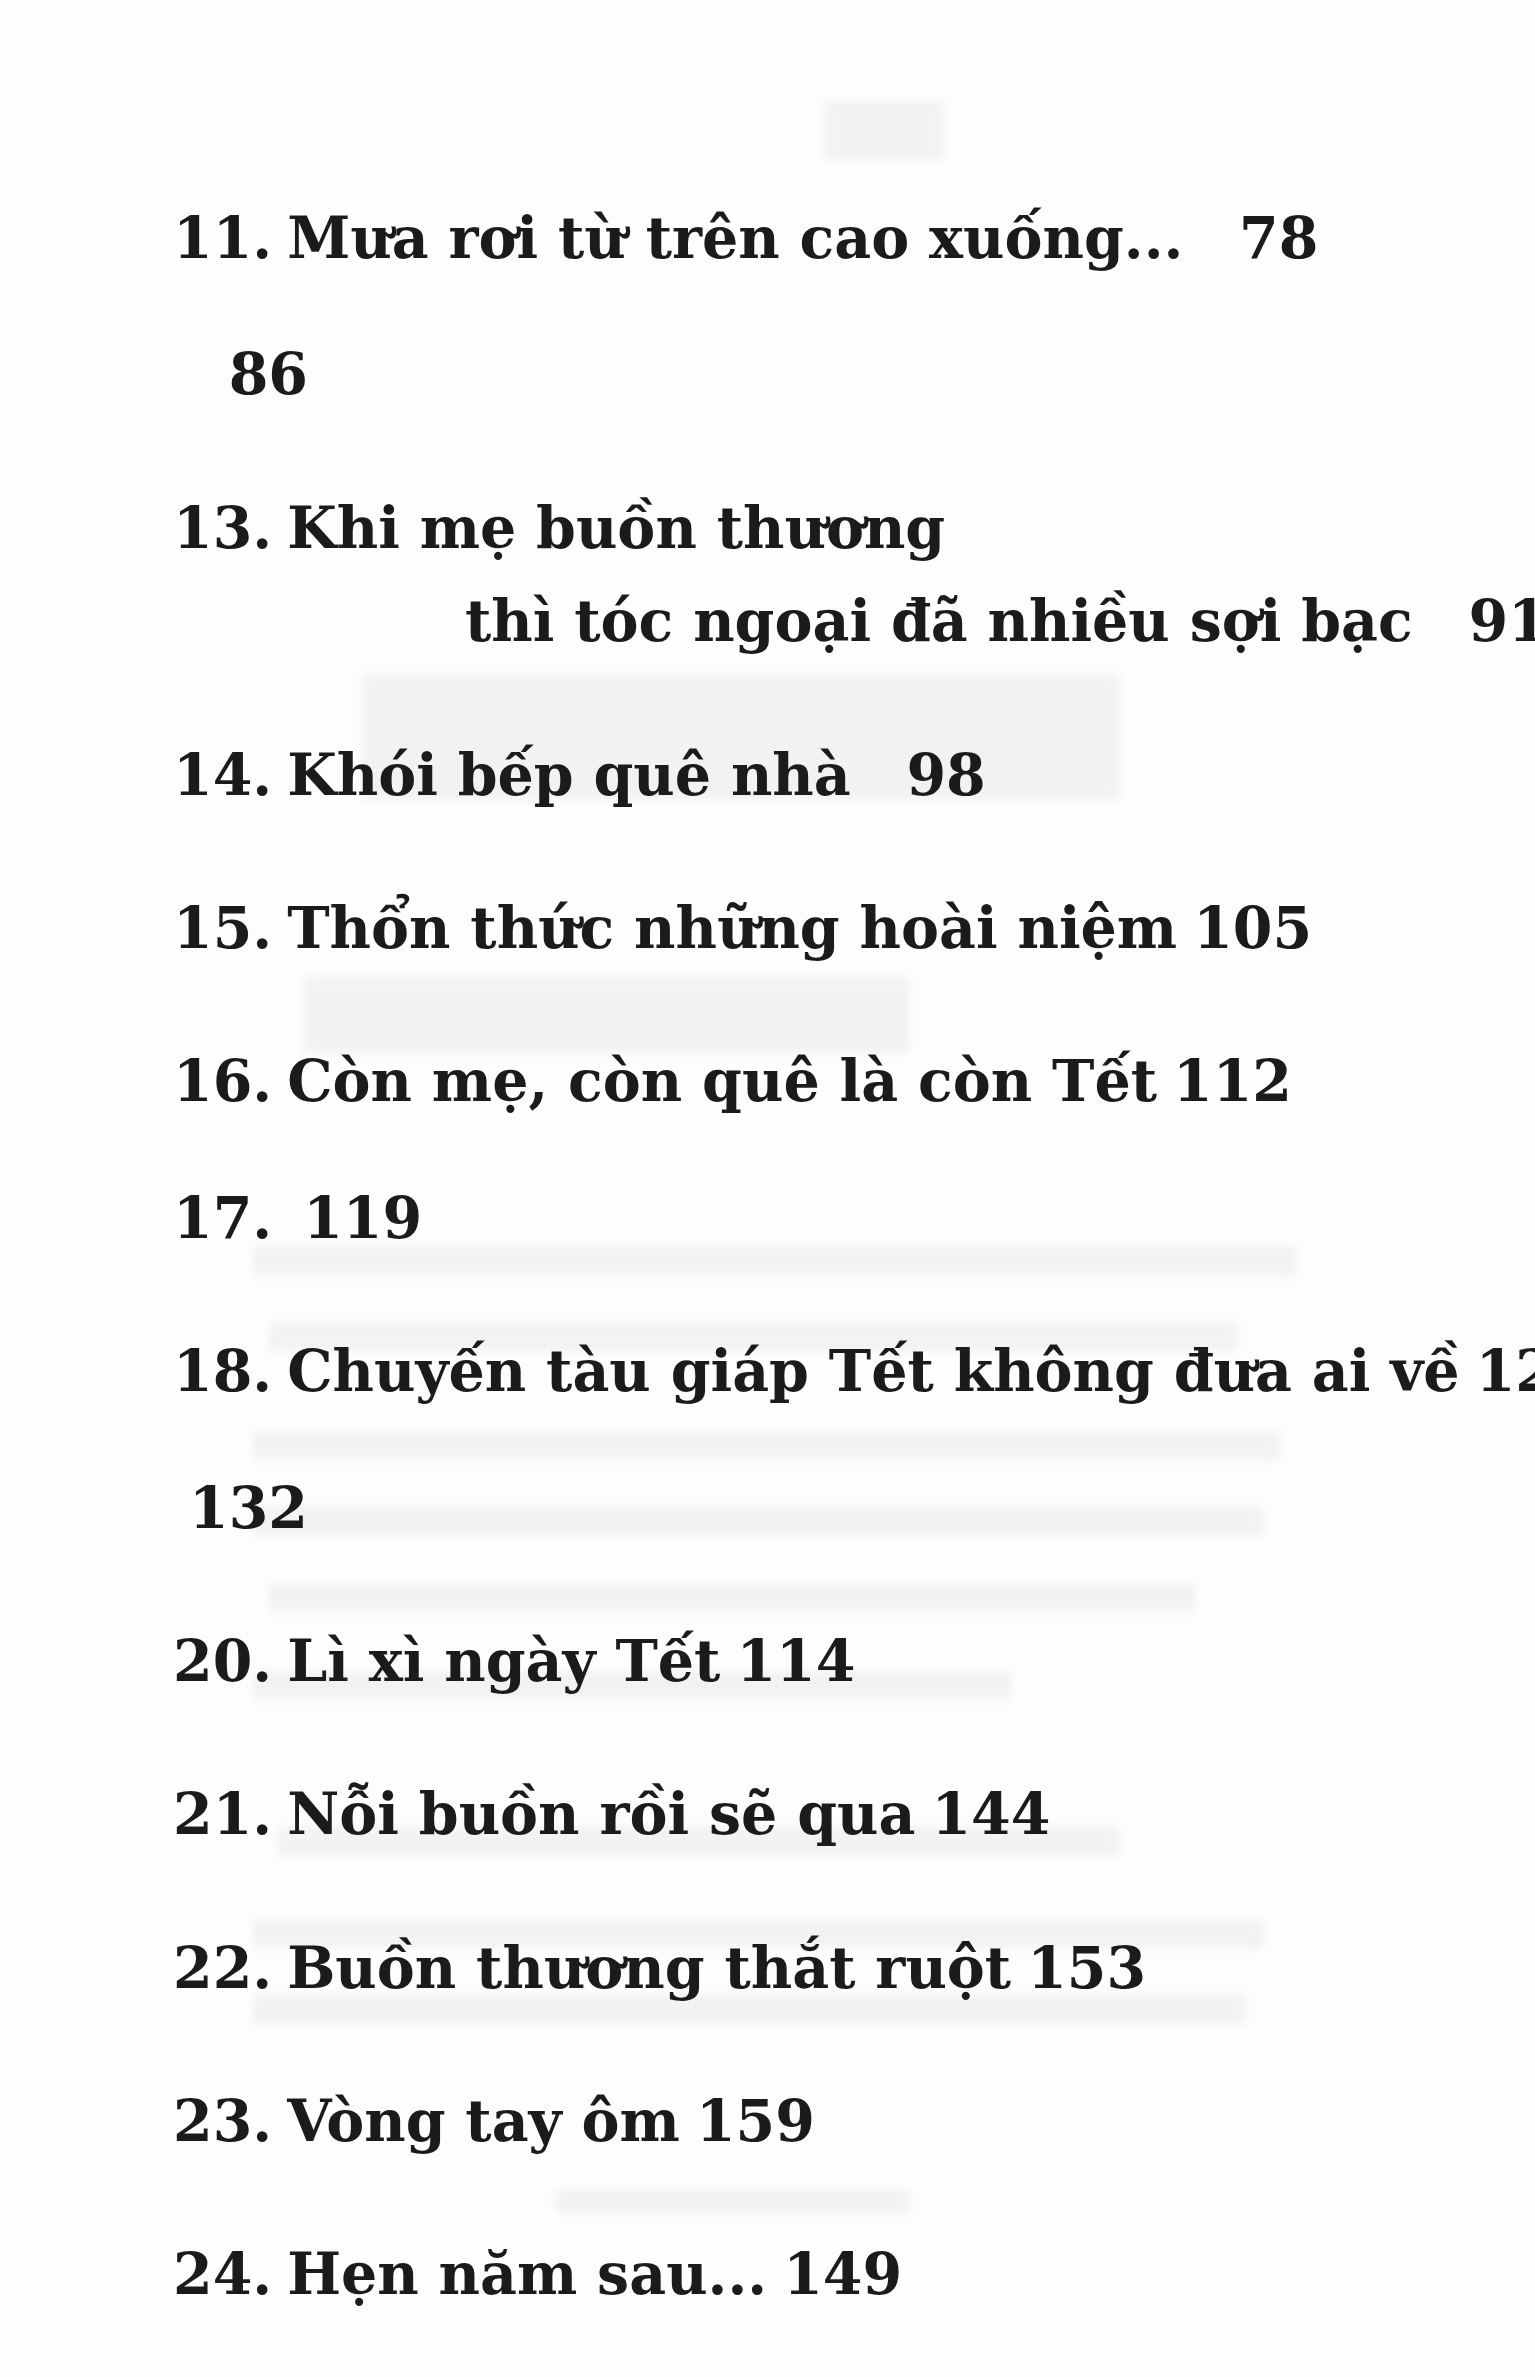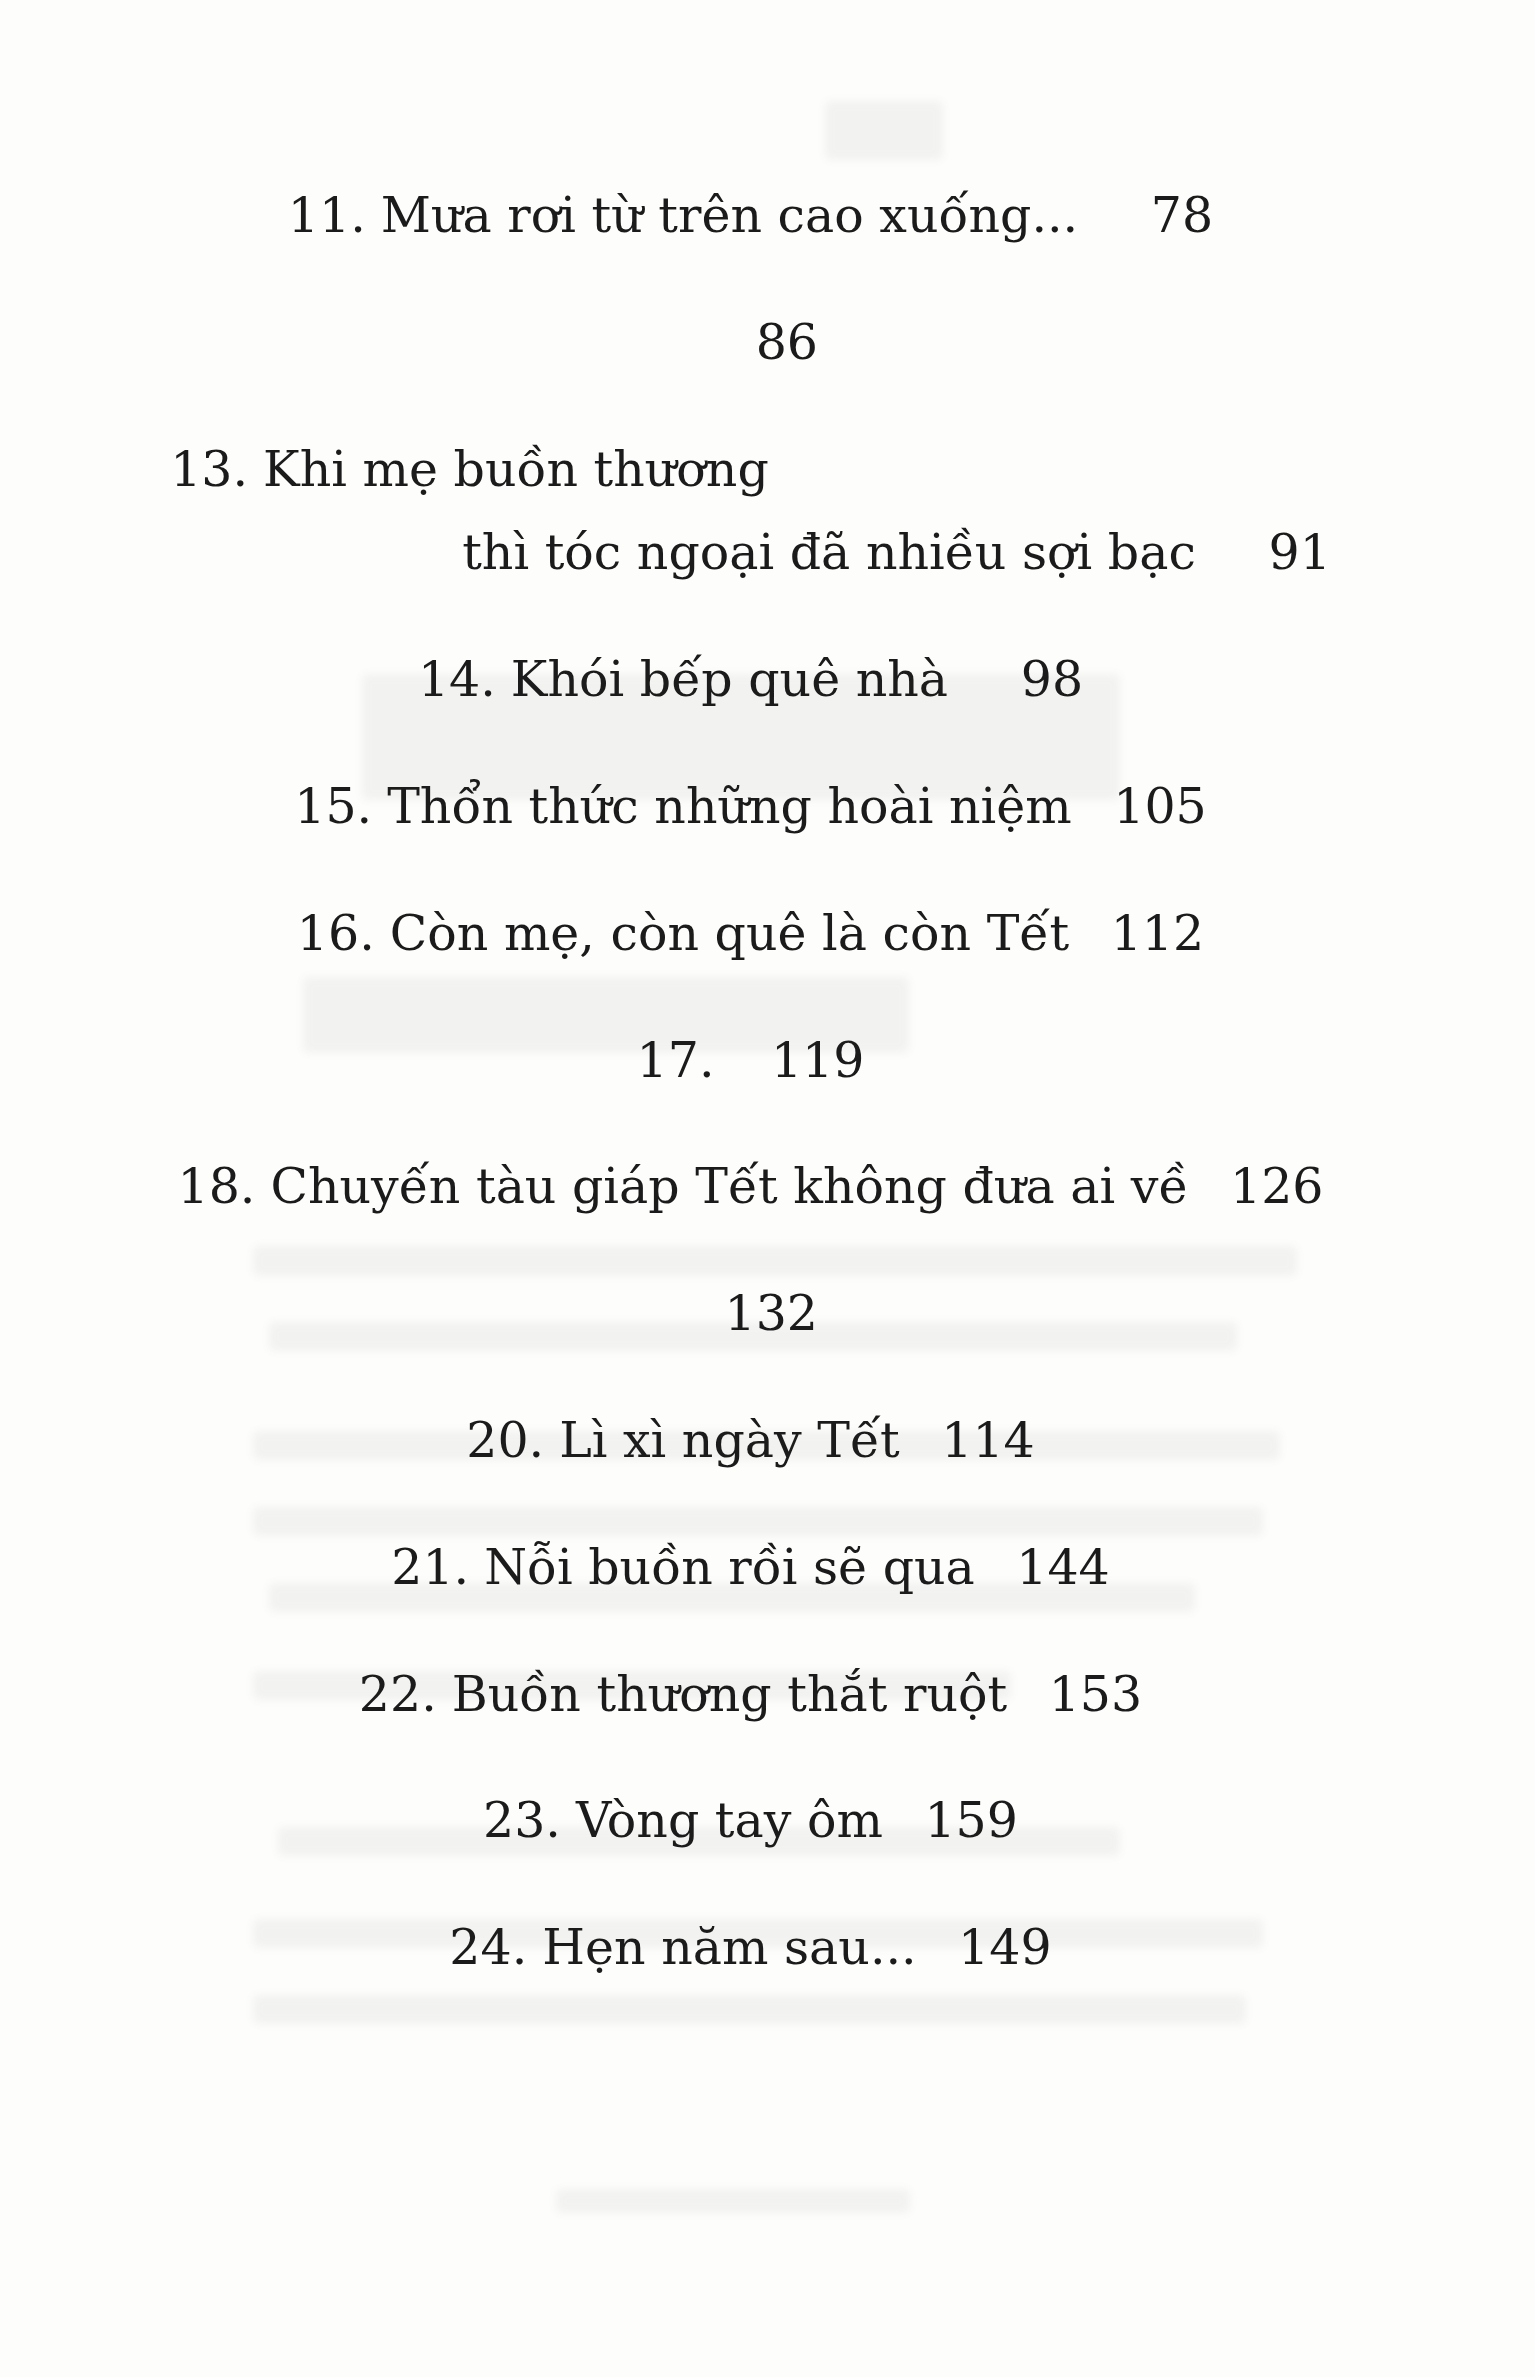--- a/index.html
+++ b/index.html
@@ -24,35 +24,37 @@
   }
   .toc {
     display: flex;
     flex-direction: column;
     gap: 68px;
     position: relative;
     z-index: 2;
   }
   .row {
     display: flex;
-    justify-content: center;
+    justify-content: flex-start;
     align-items: baseline;
-    font-size: 49px;
+    font-size: 57px;
     line-height: 1.2;
+    font-weight: bold;
   }
   .row .title-wrap {
     display: flex;
     align-items: baseline;
   }
   .num {
     margin-right: 15px;
     white-space: nowrap;
   }
   .t {
     white-space: nowrap;
+    margin-top: 17px;
   }
   .page-num {
     min-width: 135px;
     text-align: right;
     white-space: nowrap;
   }
   
   .row.multi {
     align-items: flex-end;
   }

